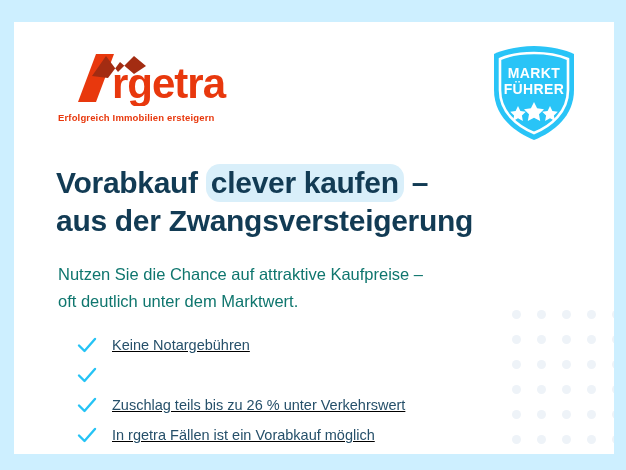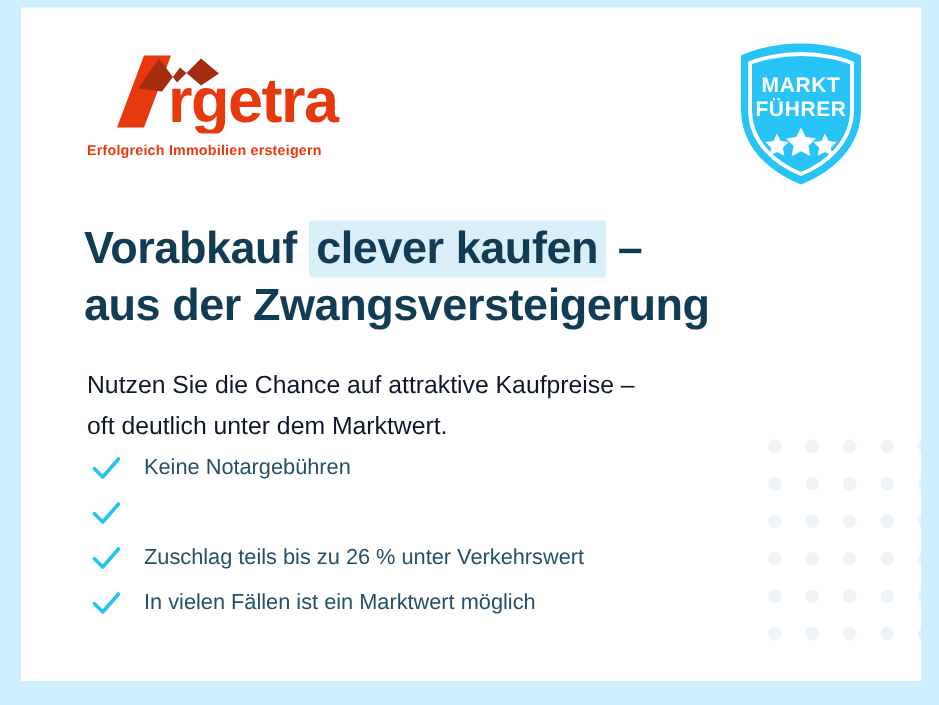--- a/index.html
+++ b/index.html
@@ -12,21 +12,21 @@
     overflow: hidden;
     background: #cdefff;
     font-family: "Liberation Sans", sans-serif;
   }
   .frame {
     position: relative;
     width: 626px;
     height: 470px;
     background: #cdefff;
     box-sizing: border-box;
-    padding: 5px 12px 16px 14px;
+    padding: 22px 12px 16px 14px;
   }
   .card {
     position: relative;
     width: 100%;
     height: 100%;
     background: #ffffff;
     overflow: hidden;
   }
 
   
@@ -110,31 +110,31 @@
     color: #123b54;
     font-size: 30px;
     line-height: 38px;
     font-weight: 700;
     letter-spacing: -0.3px;
   }
   .headline .hl-line { display: block; white-space: nowrap; }
   .mark {
     background: #d9effa;
     padding: 2px 5px 3px 5px;
-    border-radius: 2px;
+    border-radius: 14px;
     box-decoration-break: clone;
   }
 
   
   .subhead {
     position: absolute;
     left: 44px;
     top: 222px;
     width: 520px;
-    color: #0f172a;
+    color: #0f766e;
     font-size: 16.5px;
     line-height: 27px;
     font-weight: 400;
   }
   .subhead span { display: block; white-space: nowrap; }
 
   
   .benefits {
     position: absolute;
     left: 46px;
@@ -232,21 +232,21 @@
     <h1 class="headline">
       <span class="hl-line"><span>Vorabkauf </span><span class="mark">clever kaufen</span><span> –</span></span>
       <span class="hl-line">aus der Zwangsversteigerung</span>
     </h1>
 
     <p class="subhead">
       <span>Nutzen Sie die Chance auf attraktive Kaufpreise –</span>
       <span>oft deutlich unter dem Marktwert.</span>
     </p>
 
-    <ul class="benefits" style="list-style:none;margin:0;padding:0;">
+    <ul class="benefits" style="list-style:none;margin:16px;padding:0;text-decoration:underline;">
       <li class="benefit-item">
         <svg class="check-icon" viewBox="0 0 22 22" xmlns="http://www.w3.org/2000/svg">
           <path d="M3 11.5 L8.5 17 L19 5" fill="none" stroke="#25c3f5" stroke-width="2.4" stroke-linecap="round" stroke-linejoin="round"></path>
         </svg>
         <span class="benefit-label">Keine Notargebühren</span>
       </li>
       <li class="benefit-item">
         <svg class="check-icon" viewBox="0 0 22 22" xmlns="http://www.w3.org/2000/svg">
           <path d="M3 11.5 L8.5 17 L19 5" fill="none" stroke="#25c3f5" stroke-width="2.4" stroke-linecap="round" stroke-linejoin="round"></path>
         </svg>
@@ -254,18 +254,18 @@
       <li class="benefit-item">
         <svg class="check-icon" viewBox="0 0 22 22" xmlns="http://www.w3.org/2000/svg">
           <path d="M3 11.5 L8.5 17 L19 5" fill="none" stroke="#25c3f5" stroke-width="2.4" stroke-linecap="round" stroke-linejoin="round"></path>
         </svg>
         <span class="benefit-label">Zuschlag teils bis zu 26 % unter Verkehrswert</span>
       </li>
       <li class="benefit-item">
         <svg class="check-icon" viewBox="0 0 22 22" xmlns="http://www.w3.org/2000/svg">
           <path d="M3 11.5 L8.5 17 L19 5" fill="none" stroke="#25c3f5" stroke-width="2.4" stroke-linecap="round" stroke-linejoin="round"></path>
         </svg>
-        <span class="benefit-label">In vielen Fällen ist ein Marktwert möglich</span>
+        <span class="benefit-label">In rgetra Fällen ist ein Vorabkauf möglich</span>
       </li>
     </ul>
 
   </div>
 </div>
 
 </body></html>

